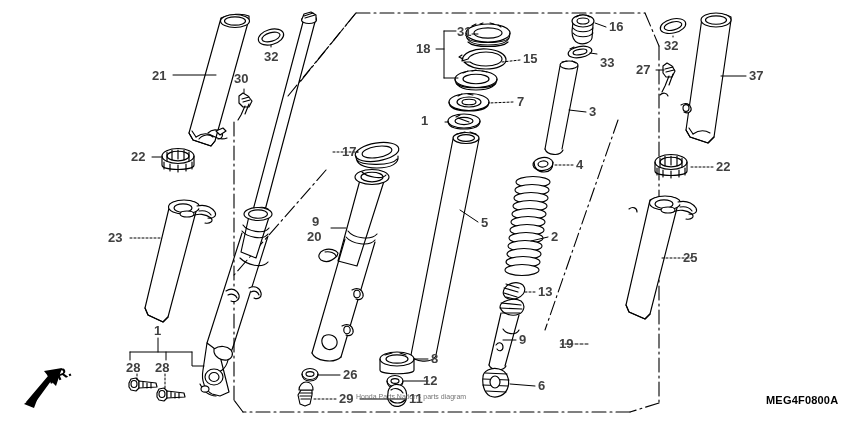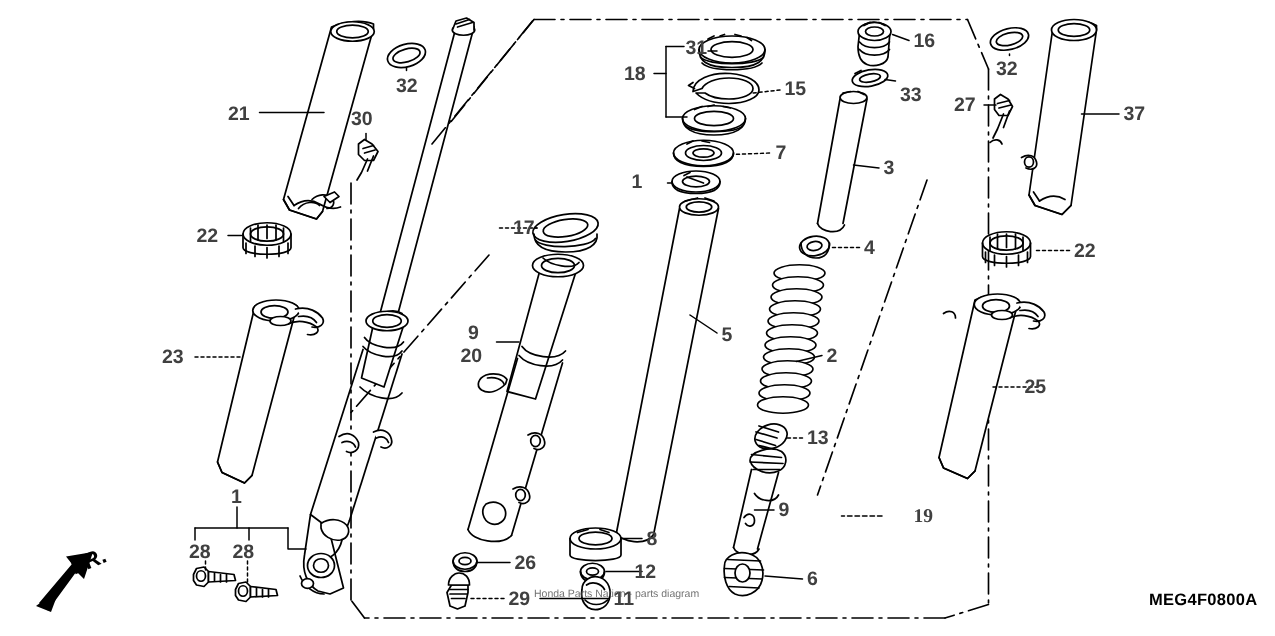--- a/index.html
+++ b/index.html
@@ -430,21 +430,21 @@
   <div class="lbl" style="left:609px;top:20px;">16</div>
   <div class="lbl" style="left:600px;top:56px;">33</div>
   <div class="lbl" style="left:664px;top:39px;">32</div>
   <div class="lbl" style="left:636px;top:63px;">27</div>
   <div class="lbl" style="left:749px;top:69px;">37</div>
   <div class="lbl" style="left:589px;top:105px;">3</div>
   <div class="lbl" style="left:576px;top:158px;">4</div>
   <div class="lbl" style="left:551px;top:230px;">2</div>
   <div class="lbl" style="left:538px;top:285px;">13</div>
   <div class="lbl" style="left:519px;top:333px;">9</div>
-  <div class="lbl" style="left:609px;top:337px;font-family:Liberation Serif, serif;">19</div>
+  <div class="lbl" style="left:559px;top:337px;">19</div>
   <div class="lbl" style="left:716px;top:160px;">22</div>
   <div class="lbl" style="left:683px;top:251px;">25</div>
   <div class="lbl" style="left:431px;top:352px;">8</div>
   <div class="lbl" style="left:423px;top:374px;">12</div>
   <div class="lbl" style="left:343px;top:368px;">26</div>
   <div class="lbl" style="left:339px;top:392px;">29</div>
   <div class="lbl" style="left:409px;top:392px;">11</div>
   <div class="lbl" style="left:538px;top:379px;">6</div>
 
   <div class="wm" style="left:356px;top:393px;">Honda Parts Nation  -  parts diagram</div>

